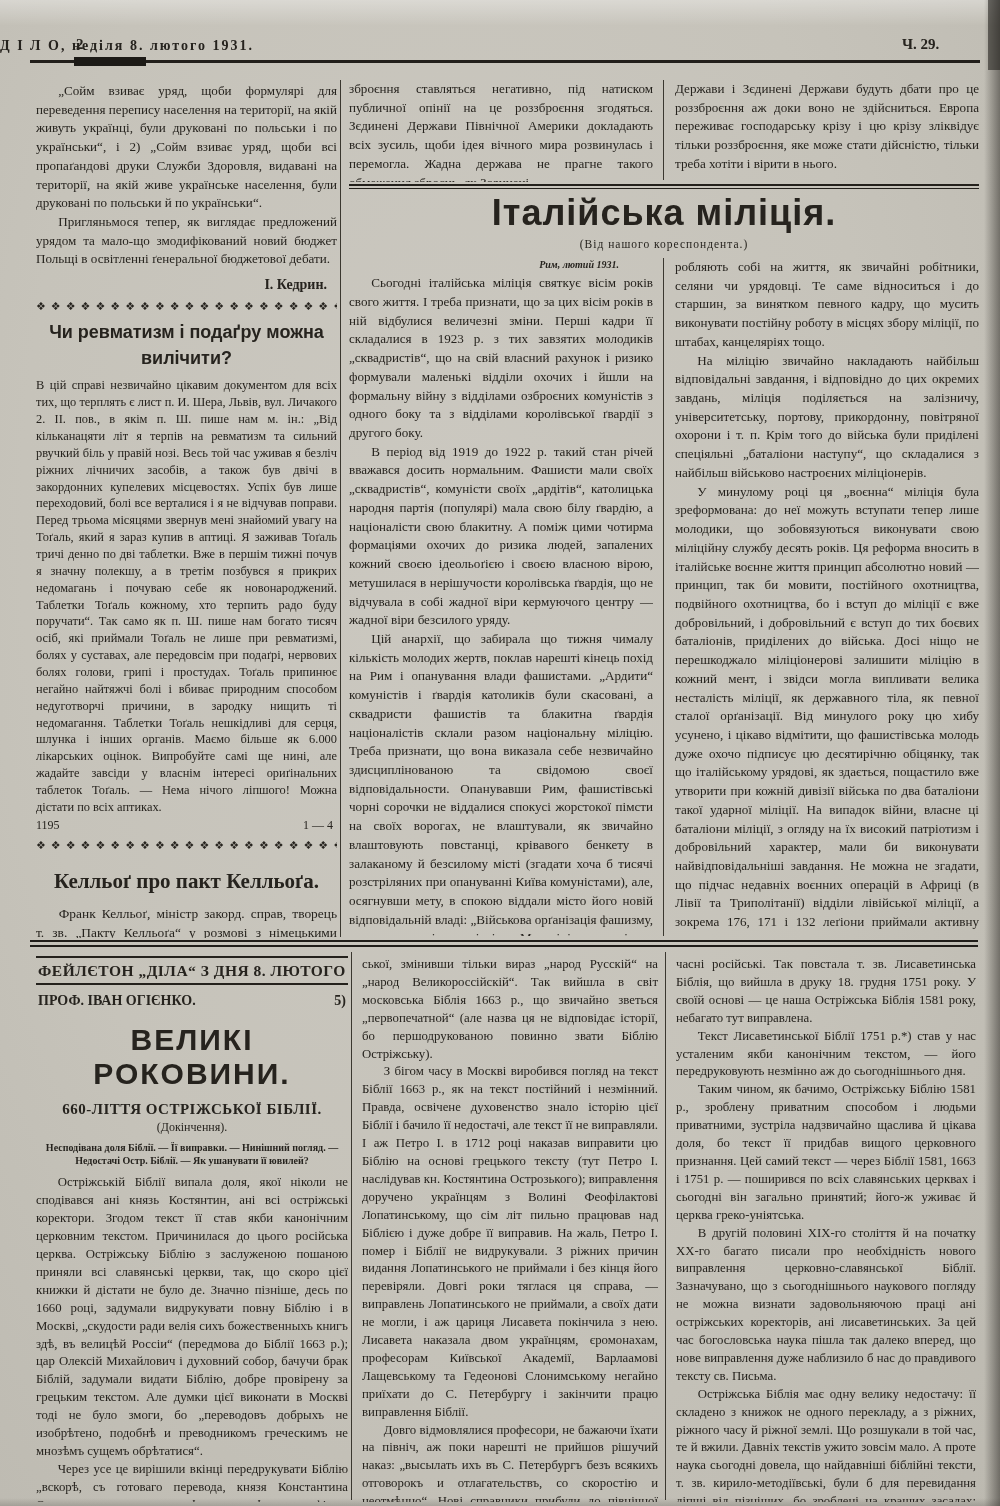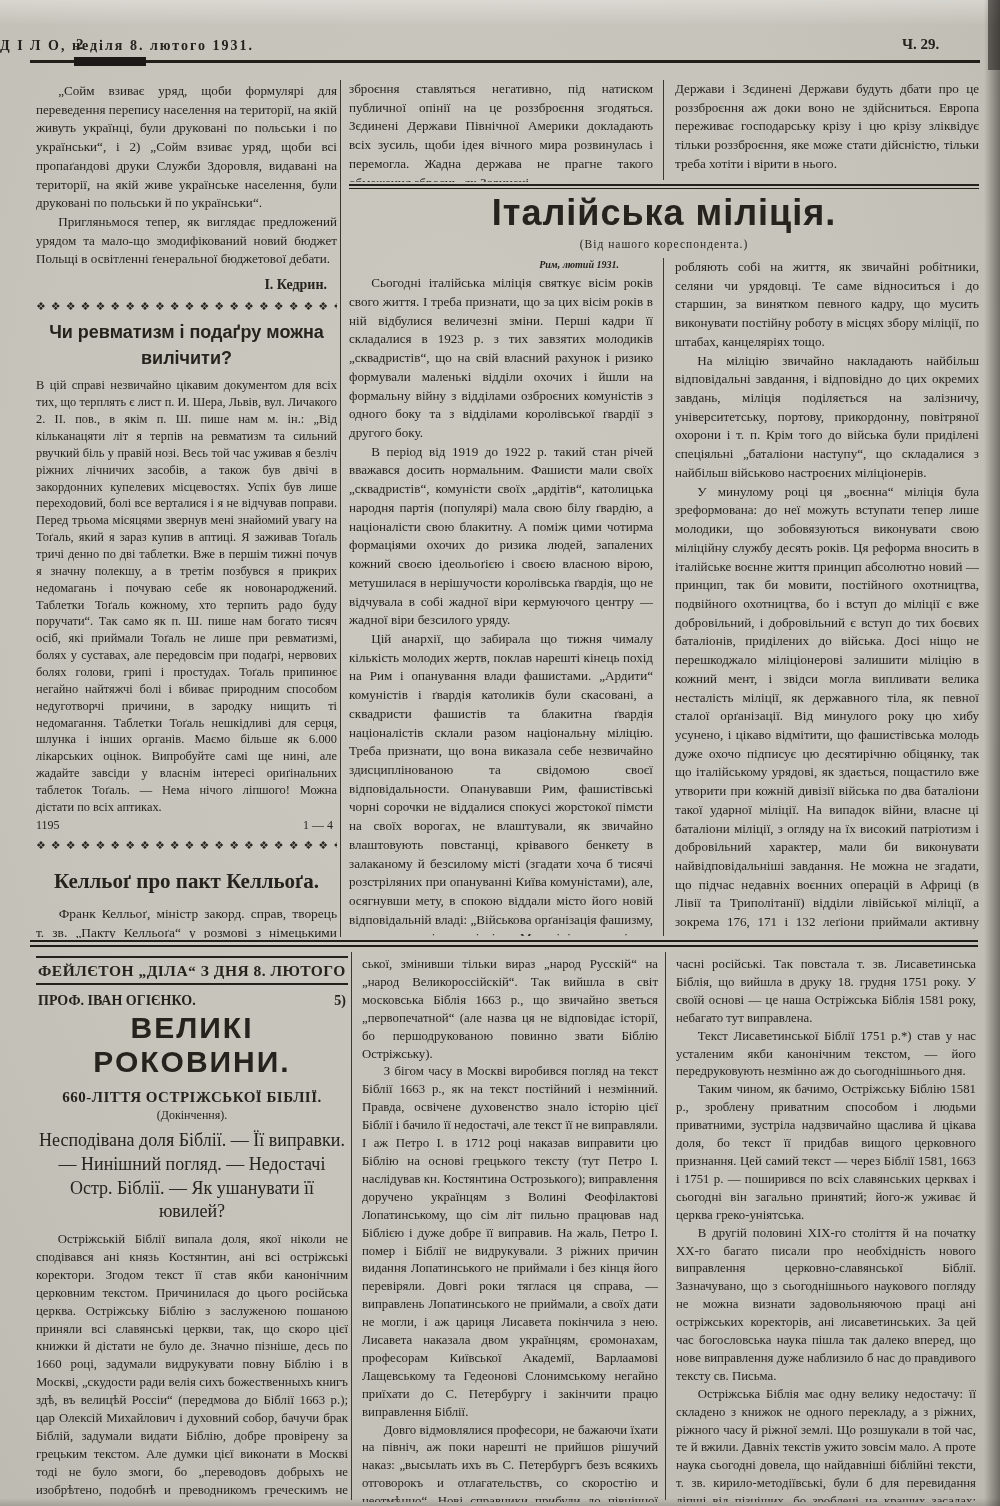--- a/index.html
+++ b/index.html
@@ -42,26 +42,26 @@
   .mil-cols > div{flex:1;overflow:hidden;}
   .dateline{text-align:right;font-style:italic;font-weight:bold;font-size:10px;margin:0 34px 2px 0;}
   
   .sec-rule{top:940px;left:30px;width:948px;height:3px;border-top:2px solid #201d19;border-bottom:2px solid #201d19;}
   .bcol{top:956px;height:546px;overflow:hidden;}
   .b1{left:36px;width:312px;}
   .b2{left:362px;width:296px;}
   .b3{left:676px;width:300px;}
   .feu-kick{border-top:2px solid #24211c;border-bottom:2px solid #24211c;padding:4px 2px 3px;
             font-weight:bold;font-size:15.5px;letter-spacing:.5px;white-space:nowrap;overflow:hidden;}
-  .feu-author{display:flex;justify-content:space-between;font-weight:bold;font-size:14px;margin:8px 2px 2px;}
+  .feu-author{display:flex;justify-content:space-between;font-weight:bold;font-size:14px;margin:8px 2px 14px;}
   .feu-head{text-align:center;font-family:"Liberation Sans", sans-serif;font-weight:bold;font-size:30px;
             letter-spacing:2px;margin:2px 0 10px;}
   .feu-sub{text-align:center;font-weight:bold;font-size:15px;letter-spacing:.5px;margin:2px 0;}
   .feu-note{text-align:center;font-size:12px;margin:1px 0 6px;}
-  .feu-deck{text-align:center;font-weight:normal;font-size:18px;line-height:1.32;margin:4px 0 7px;}
+  .feu-deck{text-align:center;font-weight:bold;font-size:10px;line-height:1.32;margin:4px 0 7px;}
   .feu-body{font-size:12.8px;line-height:1.4;text-align:justify;}
   .feu-body p{margin:0;text-indent:1.7em;}
   .feu-body p.ni{text-indent:0;}
   
   .edge-right{top:0;right:0;width:16px;height:1506px;
       background:linear-gradient(to right, rgba(35,32,28,0), rgba(35,32,28,.5));}
   .edge-top{top:0;left:0;width:1000px;height:26px;
       background:linear-gradient(to bottom, rgba(255,255,255,.35), rgba(255,255,255,0));}
   .corner-tr{top:0;right:0;width:12px;height:70px;background:rgba(28,26,22,.55);}
   .edge-bottom{bottom:0;left:0;width:1000px;height:8px;

